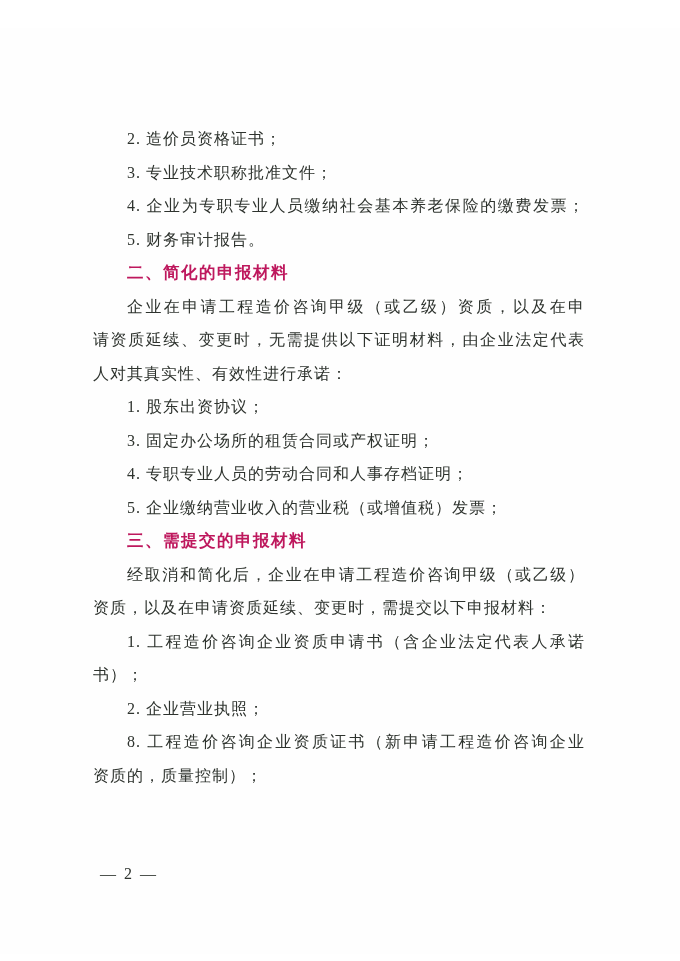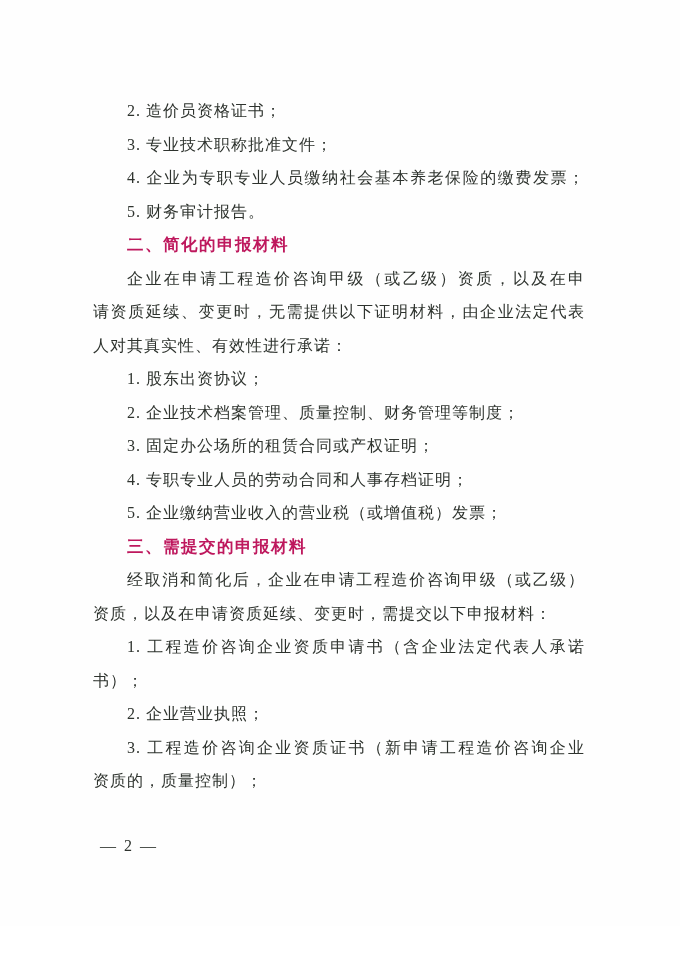--- a/index.html
+++ b/index.html
@@ -7,20 +7,21 @@
     padding: 0;
     background: #ffffff;
   }
   .page {
     position: relative;
     width: 680px;
     height: 926px;
     background: #fefefe;
     overflow: hidden;
     font-family: "Liberation Serif", "DejaVu Serif", serif;
+    margin-top: 28px;
   }
   .content {
     position: absolute;
     left: 93px;
     top: 94px;
     width: 492px;
     color: #2e332e;
   }
   .line {
     height: 33.5px;
@@ -66,28 +67,27 @@
   <div class="content">
     <div class="line indent">2. 造价员资格证书；</div>
     <div class="line indent">3. 专业技术职称批准文件；</div>
     <div class="line indent full">4. 企业为专职专业人员缴纳社会基本养老保险的缴费发票；</div>
     <div class="line indent">5. 财务审计报告。</div>
     <div class="line indent heading">二、简化的申报材料</div>
     <div class="line indent full">企业在申请工程造价咨询甲级（或乙级）资质，以及在申</div>
     <div class="line full">请资质延续、变更时，无需提供以下证明材料，由企业法定代表</div>
     <div class="line">人对其真实性、有效性进行承诺：</div>
     <div class="line indent">1. 股东出资协议；</div>
-    <div class="line indent">2. 企业技术档案管理、质量控制、财务管理等制度；</div>
     <div class="line indent">3. 固定办公场所的租赁合同或产权证明；</div>
     <div class="line indent">4. 专职专业人员的劳动合同和人事存档证明；</div>
     <div class="line indent">5. 企业缴纳营业收入的营业税（或增值税）发票；</div>
     <div class="line indent heading">三、需提交的申报材料</div>
     <div class="line indent full">经取消和简化后，企业在申请工程造价咨询甲级（或乙级）</div>
     <div class="line">资质，以及在申请资质延续、变更时，需提交以下申报材料：</div>
     <div class="line indent full">1. 工程造价咨询企业资质申请书（含企业法定代表人承诺</div>
     <div class="line">书）；</div>
     <div class="line indent">2. 企业营业执照；</div>
-    <div class="line indent full">3. 工程造价咨询企业资质证书（新申请工程造价咨询企业</div>
+    <div class="line indent full">8. 工程造价咨询企业资质证书（新申请工程造价咨询企业</div>
     <div class="line">资质的，质量控制）；</div>
   </div>
 
   <div class="page-number">— 2 —</div>
 </div>
 
 </body></html>

